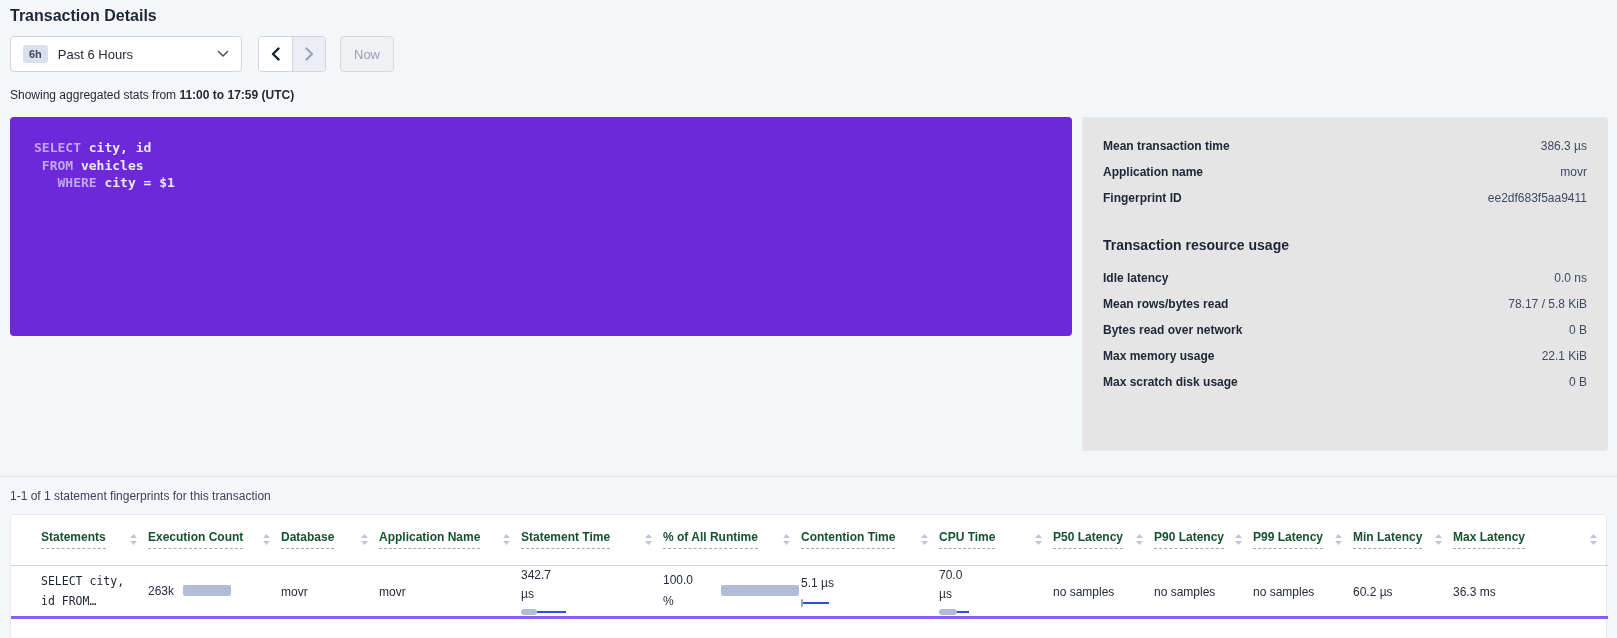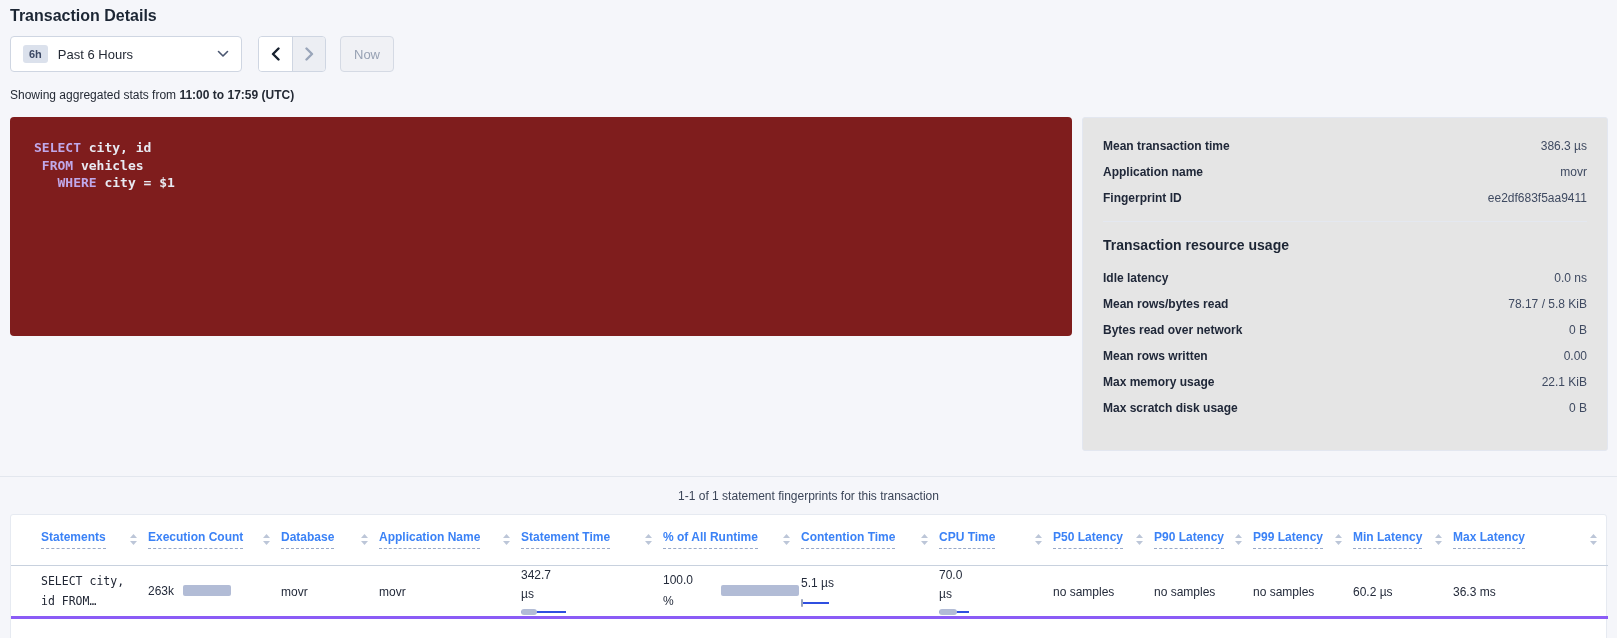--- a/index.html
+++ b/index.html
@@ -28,49 +28,49 @@
   .arrow-btn.next { background:#eceef3; border-left:1px solid #cfd6e2; cursor:default; }
   .now-btn {
     margin-left:14px; height:36px; padding:0 13px; font-size:13px; font-family:inherit;
     color:#97a1b3; background:#f0f1f5; border:1px solid #d5dae4; border-radius:4px; cursor:default;
   }
   .summary { font-size:12px; color:#242a35; margin:16px 0 0; }
   .summary strong { font-weight:700; }
 
   .main { display:flex; align-items:flex-start; padding:0 9px 0 10px; margin-top:15px; gap:10px; }
   .sql-box {
-    width:1062px; height:219px; background:#7f1d1d; border-radius:4px;
+    width:1062px; height:219px; background:#6d28d9; border-radius:4px;
     padding:22px 24px 0; font-family:"DejaVu Sans Mono", monospace;
     font-size:13px; font-weight:700; line-height:17.5px; color:#e8eaf2; white-space:pre;
   }
   .sql-kw { color:#c0a9ea; }
 
   .details-panel {
     width:526px; min-height:334px; background:#e5e5e5;
     border:1px solid #e3e7f0; border-radius:3px; padding:15px 20px 16px;
   }
   .d-row { display:flex; justify-content:space-between; align-items:center; height:26px; }
   .d-label { font-size:12px; font-weight:700; color:#202839; }
   .d-value { font-size:12px; color:#3f4a61; }
   .panel-divider { border:none; border-top:1px solid #e4e8f0; margin:10px 0 9px; }
   .section-title { font-size:14px; font-weight:700; color:#1c2534; margin:15px 0 12px; }
 
   .table-section { margin-top:25px; border-top:1px solid #e3e7ee; padding:0 10px; }
-  .table-summary { font-size:12px; color:#3b4558; margin:12px 0 11px;text-align:center; }
+  .table-summary { font-size:12px; color:#3b4558; margin:12px 0 11px; }
   .table-card { width:1597px; background:#ffffff; border:1px solid #e6eaf1; border-radius:3px; padding-bottom:21px; }
   table { width:100%; border-collapse:collapse; table-layout:fixed; }
   thead tr { border-bottom:1px solid #c8d1de; }
   tbody tr { border-bottom:3px solid #8b5cf6; }
   th, td { text-align:left; font-weight:normal; padding:0 10px 0 0; vertical-align:middle; }
   th:first-child, td:first-child { padding-left:30px; }
   th { height:50px; }
   td { height:50px; }
   .th-inner { display:flex; align-items:center; justify-content:space-between; }
   .th-label {
-    font-size:12px; font-weight:700; color:#3b82f6; cursor:pointer;
+    font-size:12px; font-weight:700; color:#14532d; cursor:pointer;
     border-bottom:1px dashed #9aaac8; padding-bottom:4px; white-space:nowrap;
   }
   .sort-icon { display:inline-flex; cursor:pointer; margin-left:6px; flex:none; }
 
   .stmt-link { font-family:"DejaVu Sans Mono", monospace; font-size:11.5px; line-height:1.75; color:#202634; cursor:pointer; white-space:nowrap; }
   .cell-text { font-size:12px; color:#242b3b; }
   .exec-cell { display:flex; align-items:center; gap:9px; }
   .hbar { display:inline-block; height:11px; border-radius:2px; flex:none; }
   .pct-cell { display:flex; align-items:center; gap:28px; }
   .pct-text { font-size:12px; line-height:1.7; }
@@ -150,24 +150,20 @@
         <span class="d-label">Idle latency</span>
         <span class="d-value">0.0 ns</span>
       </div>
       <div class="d-row">
         <span class="d-label">Mean rows/bytes read</span>
         <span class="d-value">78.17 / 5.8 KiB</span>
       </div>
       <div class="d-row">
         <span class="d-label">Bytes read over network</span>
         <span class="d-value">0 B</span>
-      </div>
-      <div class="d-row">
-        <span class="d-label">Mean rows written</span>
-        <span class="d-value">0.00</span>
       </div>
       <div class="d-row">
         <span class="d-label">Max memory usage</span>
         <span class="d-value">22.1 KiB</span>
       </div>
       <div class="d-row">
         <span class="d-label">Max scratch disk usage</span>
         <span class="d-value">0 B</span>
       </div>
     </aside>

